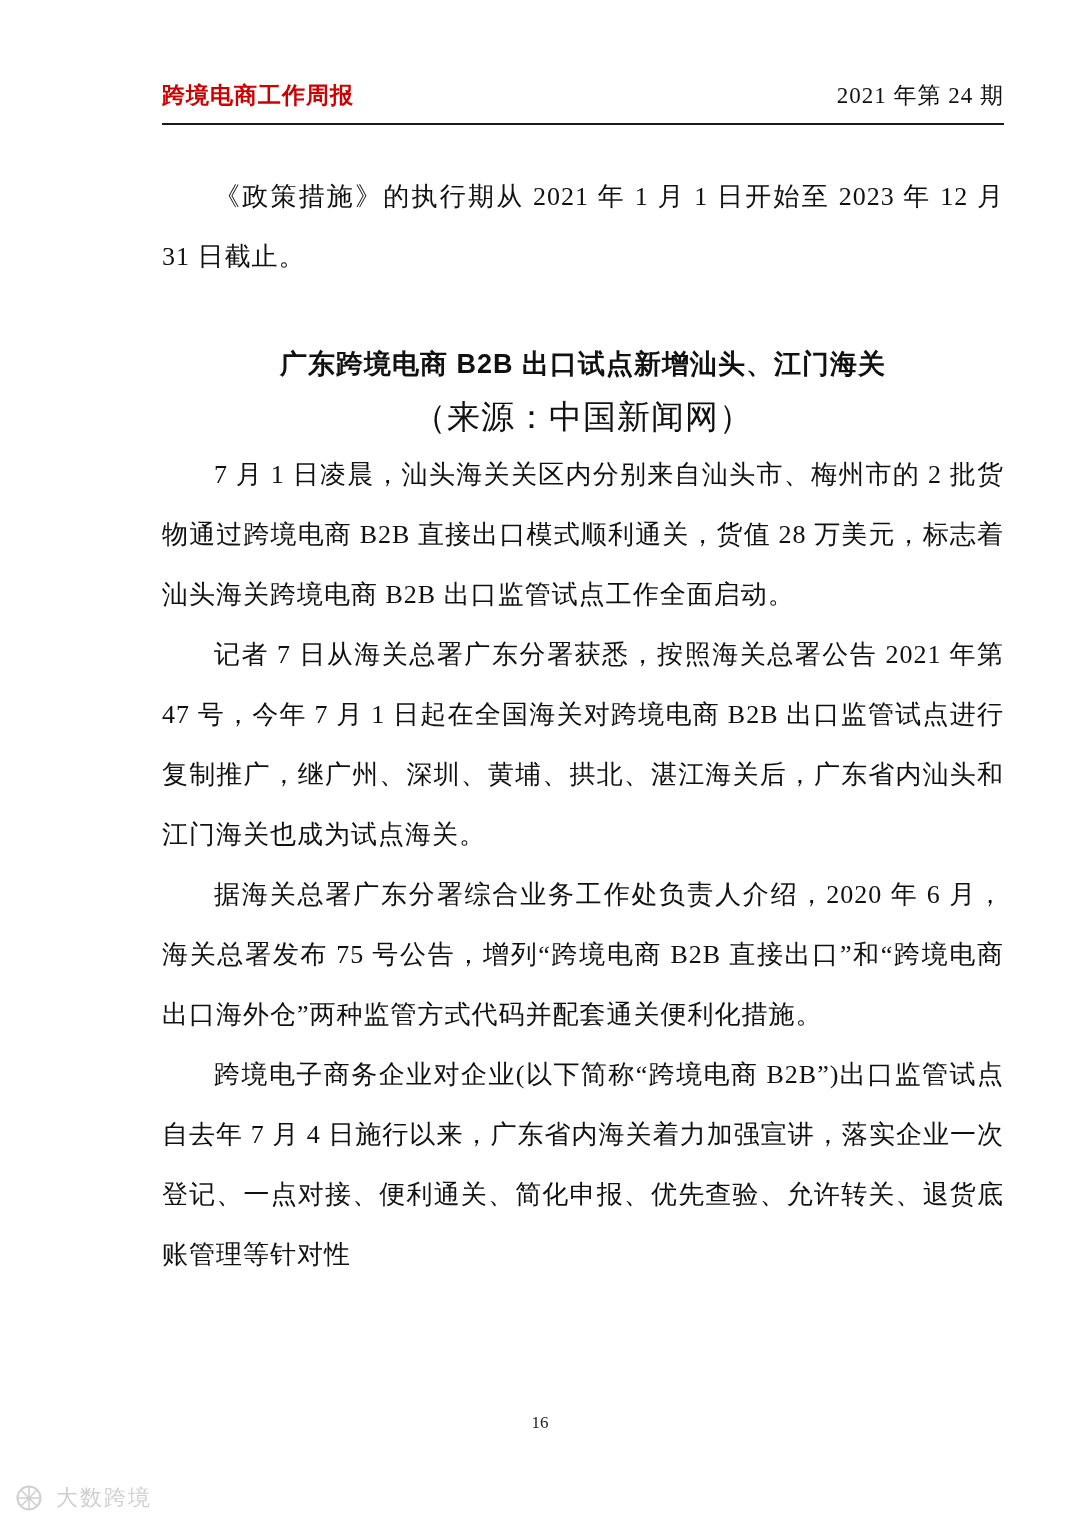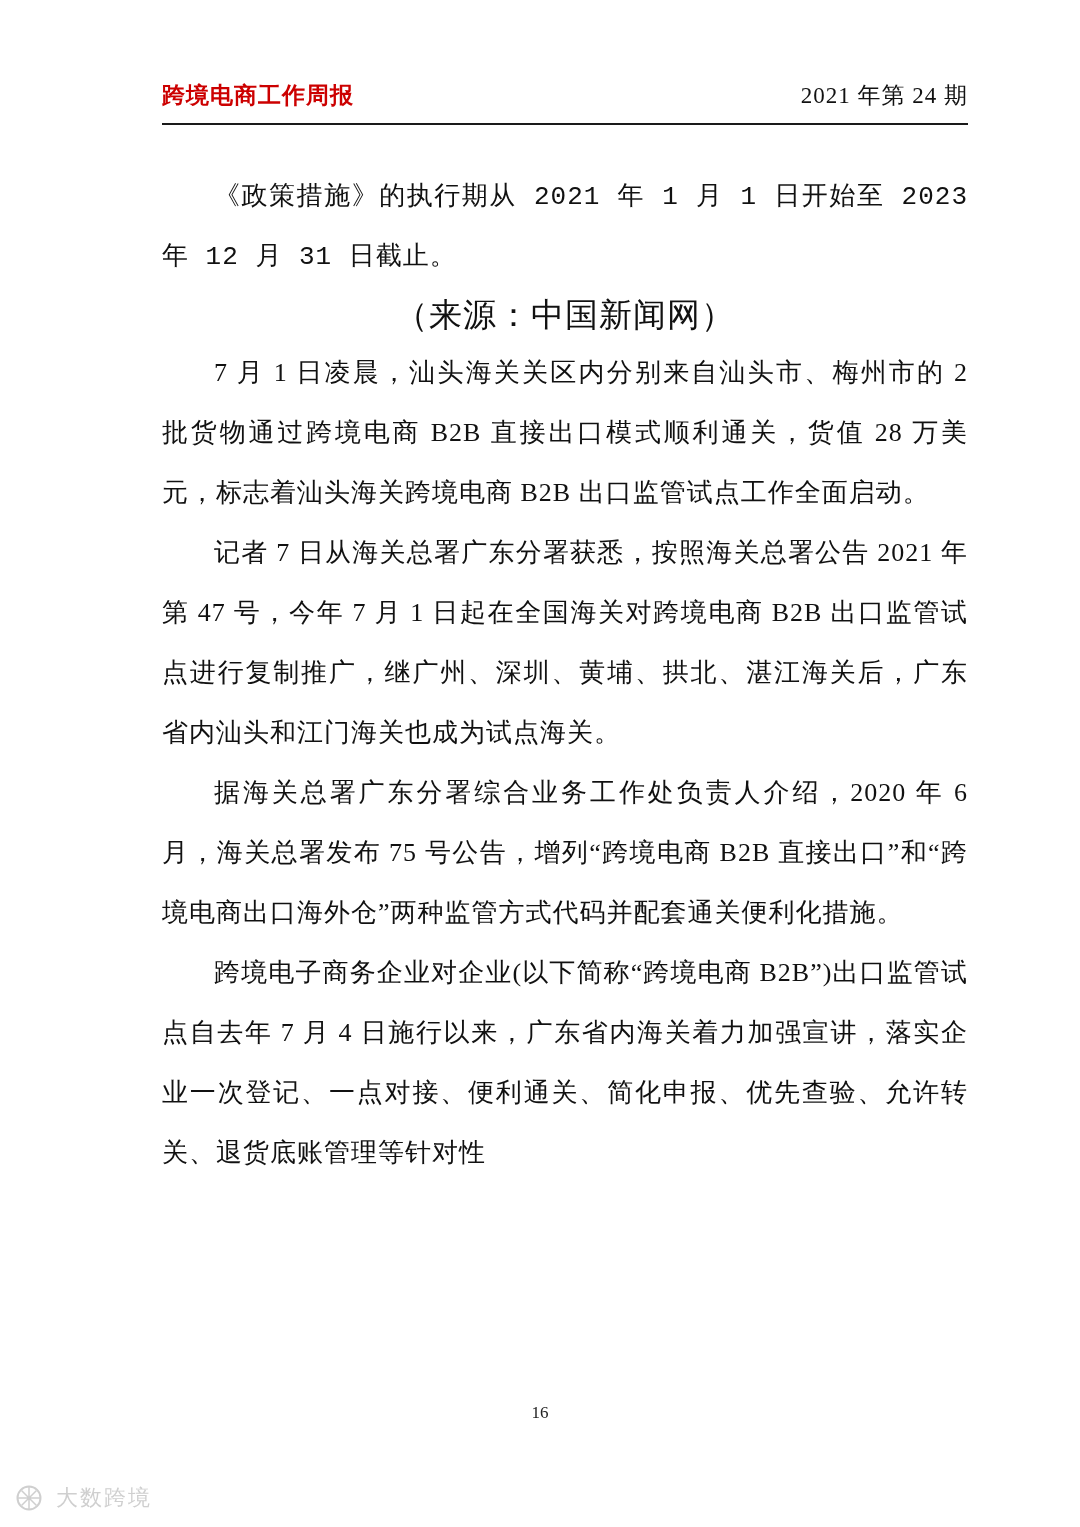--- a/index.html
+++ b/index.html
@@ -10,21 +10,21 @@
     width: 1080px;
     height: 1527px;
     margin: 0 auto;
     background: #ffffff;
     overflow: hidden;
     font-family: "Liberation Serif", "DejaVu Serif", serif;
     color: #111111;
   }
 
   .content {
-    padding: 0 112px 0 162px;
+    padding: 0 76px 0 162px;
   }
 
   
   .header {
     display: flex;
     justify-content: space-between;
     align-items: baseline;
     padding: 80px 0 12px 0;
     border-bottom: 2px solid #1a1a1a;
   }
@@ -46,21 +46,20 @@
     line-height: 60px;
     text-align: justify;
     letter-spacing: 1px;
   }
   .para {
     margin: 0;
     text-indent: 2em;
   }
   .intro {
     margin-top: 42px;
-    font-family: Liberation Mono, monospace;
   }
 
   .article-heading {
     margin: 52px 0 0 0;
     text-align: center;
     text-indent: 0;
     font-family: "Liberation Sans", "DejaVu Sans", sans-serif;
     font-weight: bold;
     font-size: 27px;
     line-height: 50px;
@@ -72,21 +71,21 @@
     text-indent: 0;
     font-size: 33px;
     line-height: 56px;
   }
 
   
   .page-number {
     position: absolute;
     left: 0;
     right: 0;
-    bottom: 104px;
+    bottom: 94px;
     text-align: center;
     font-size: 17px;
     color: #222222;
   }
 
   
   .watermark {
     position: absolute;
     left: 16px;
     bottom: 14px;
@@ -110,20 +109,21 @@
 
     <div class="header">
       <span class="header-title">跨境电商工作周报</span>
       <span class="header-issue">2021 年第 24 期</span>
     </div>
 
     <div class="body-text">
 
       <p class="para intro">《政策措施》的执行期从 2021 年 1 月 1 日开始至 2023 年 12 月 31 日截止。</p>
 
+      <h2 class="article-heading">广东跨境电商 B2B 出口试点新增汕头、江门海关</h2>
 
       <p class="article-source">（来源：中国新闻网）</p>
 
       <p class="para">7 月 1 日凌晨，汕头海关关区内分别来自汕头市、梅州市的 2 批货物通过跨境电商 B2B 直接出口模式顺利通关，货值 28 万美元，标志着汕头海关跨境电商 B2B 出口监管试点工作全面启动。</p>
 
       <p class="para">记者 7 日从海关总署广东分署获悉，按照海关总署公告 2021 年第 47 号，今年 7 月 1 日起在全国海关对跨境电商 B2B 出口监管试点进行复制推广，继广州、深圳、黄埔、拱北、湛江海关后，广东省内汕头和江门海关也成为试点海关。</p>
 
       <p class="para">据海关总署广东分署综合业务工作处负责人介绍，2020 年 6 月，海关总署发布 75 号公告，增列“跨境电商 B2B 直接出口”和“跨境电商出口海外仓”两种监管方式代码并配套通关便利化措施。</p>
 
       <p class="para">跨境电子商务企业对企业(以下简称“跨境电商 B2B”)出口监管试点自去年 7 月 4 日施行以来，广东省内海关着力加强宣讲，落实企业一次登记、一点对接、便利通关、简化申报、优先查验、允许转关、退货底账管理等针对性</p>

